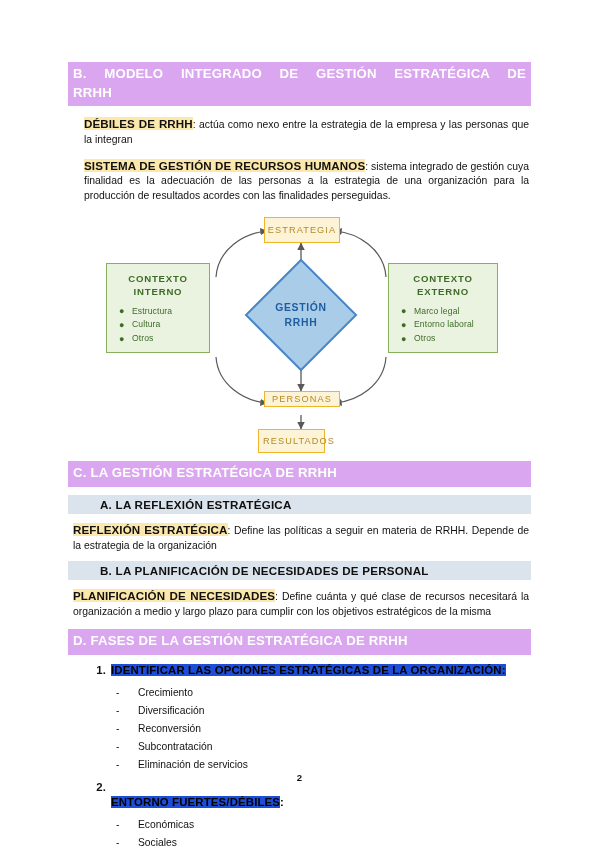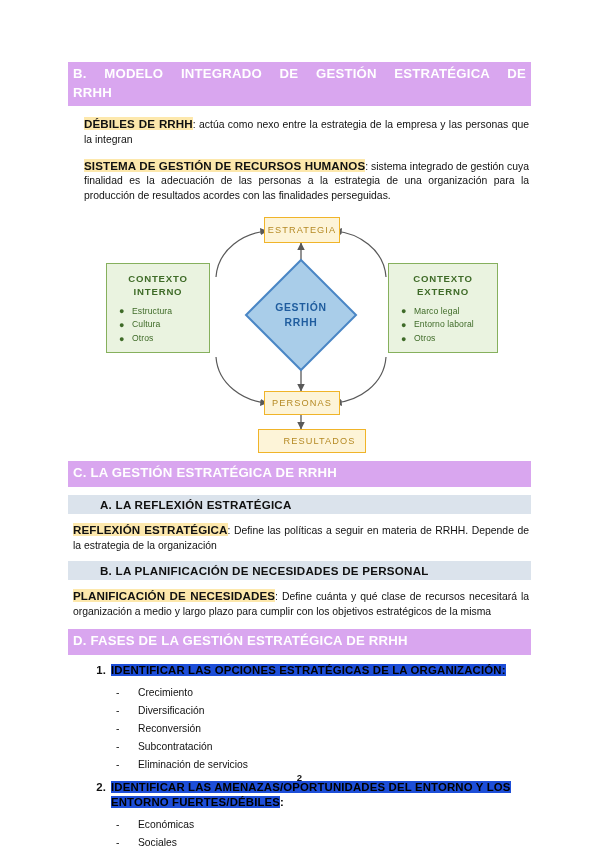--- a/index.html
+++ b/index.html
@@ -313,25 +313,25 @@
               <span class="bul">●</span>
               <span>Entorno laboral</span>
             </li>
           <li>
               <span class="bul">●</span>
               <span>Otros</span>
             </li>
         </ul>
       </div>
 
-      <div class="dg-box" style="left:196px; top:176px; width:76px; height:24px;justify-content:center;">
+      <div class="dg-box" style="left:196px; top:176px; width:76px; height:16px;justify-content:center;">
         <span>PERSONAS</span>
       </div>
 
-      <div class="dg-box" style="left:190px; top:214px; width:108px; height:24px;padding-left:15px;">
+      <div class="dg-box" style="left:190px; top:214px; width:67px; height:24px;padding-left:15px;">
         <span>RESULTADOS</span>
       </div>
 
     </div>
 
     <div class="sp-14"></div>
 
     <div class="banner">
       <span>C. LA GESTIÓN ESTRATÉGICA DE RRHH</span>
     </div>
@@ -395,21 +395,21 @@
       <li>
           <span class="dash">-</span>
           <span>Eliminación de servicios</span>
         </li>
     </ul>
 
     <div class="sp-6"></div>
 
     <div class="numitem">
       <span class="num">2.</span>
-      <span class="txt"><span class="hl-pink">IDENTIFICAR LAS AMENAZAS/OPORTUNIDADES DEL ENTORNO Y LOS</span><br><span class="hl-pink">ENTORNO FUERTES/DÉBILES</span><span>:</span></span>
+      <span class="txt"><br><span class="hl-pink">ENTORNO FUERTES/DÉBILES</span><span>:</span></span>
     </div>
 
     <div class="sp-6"></div>
 
     <ul class="dashlist">
       <li>
           <span class="dash">-</span>
           <span>Económicas</span>
         </li>
       <li>

